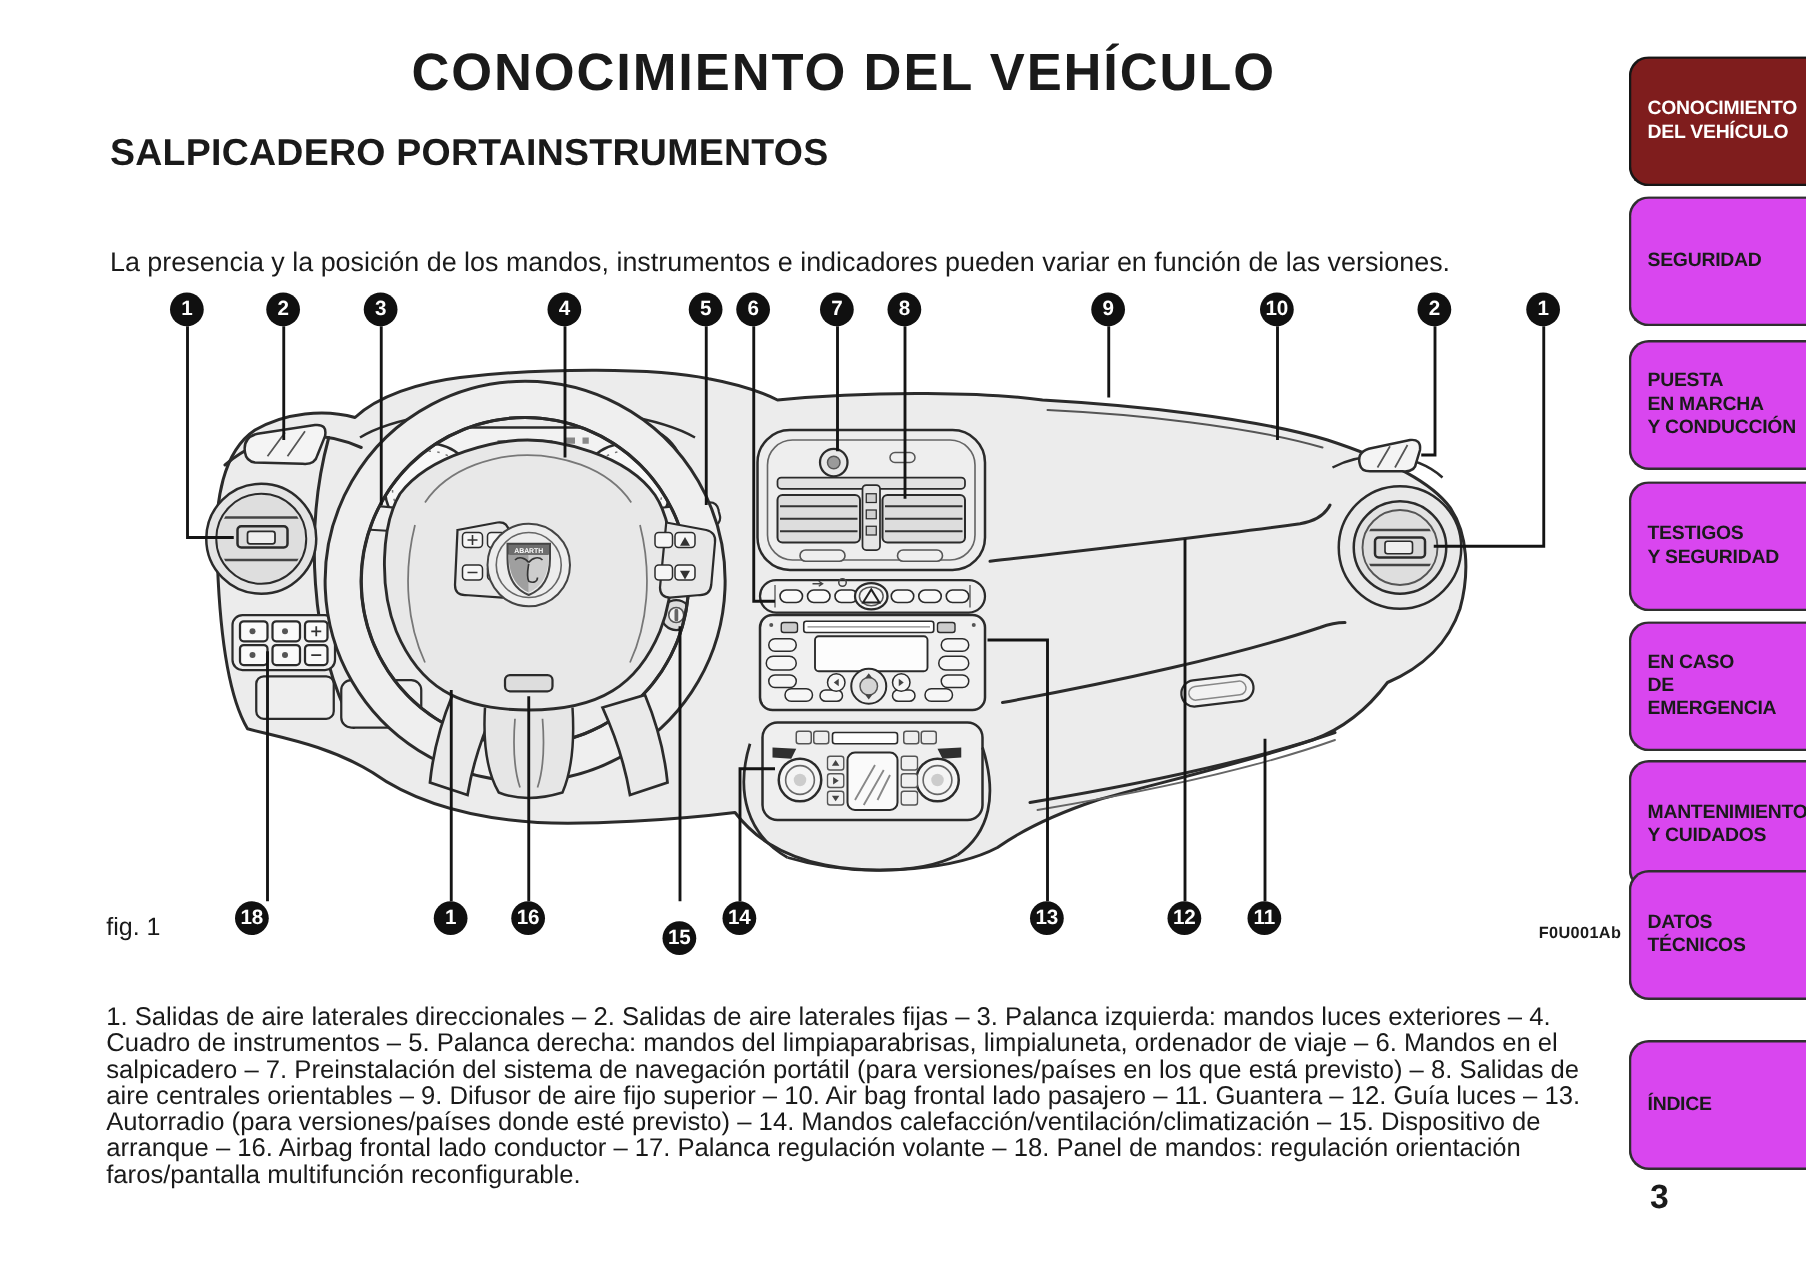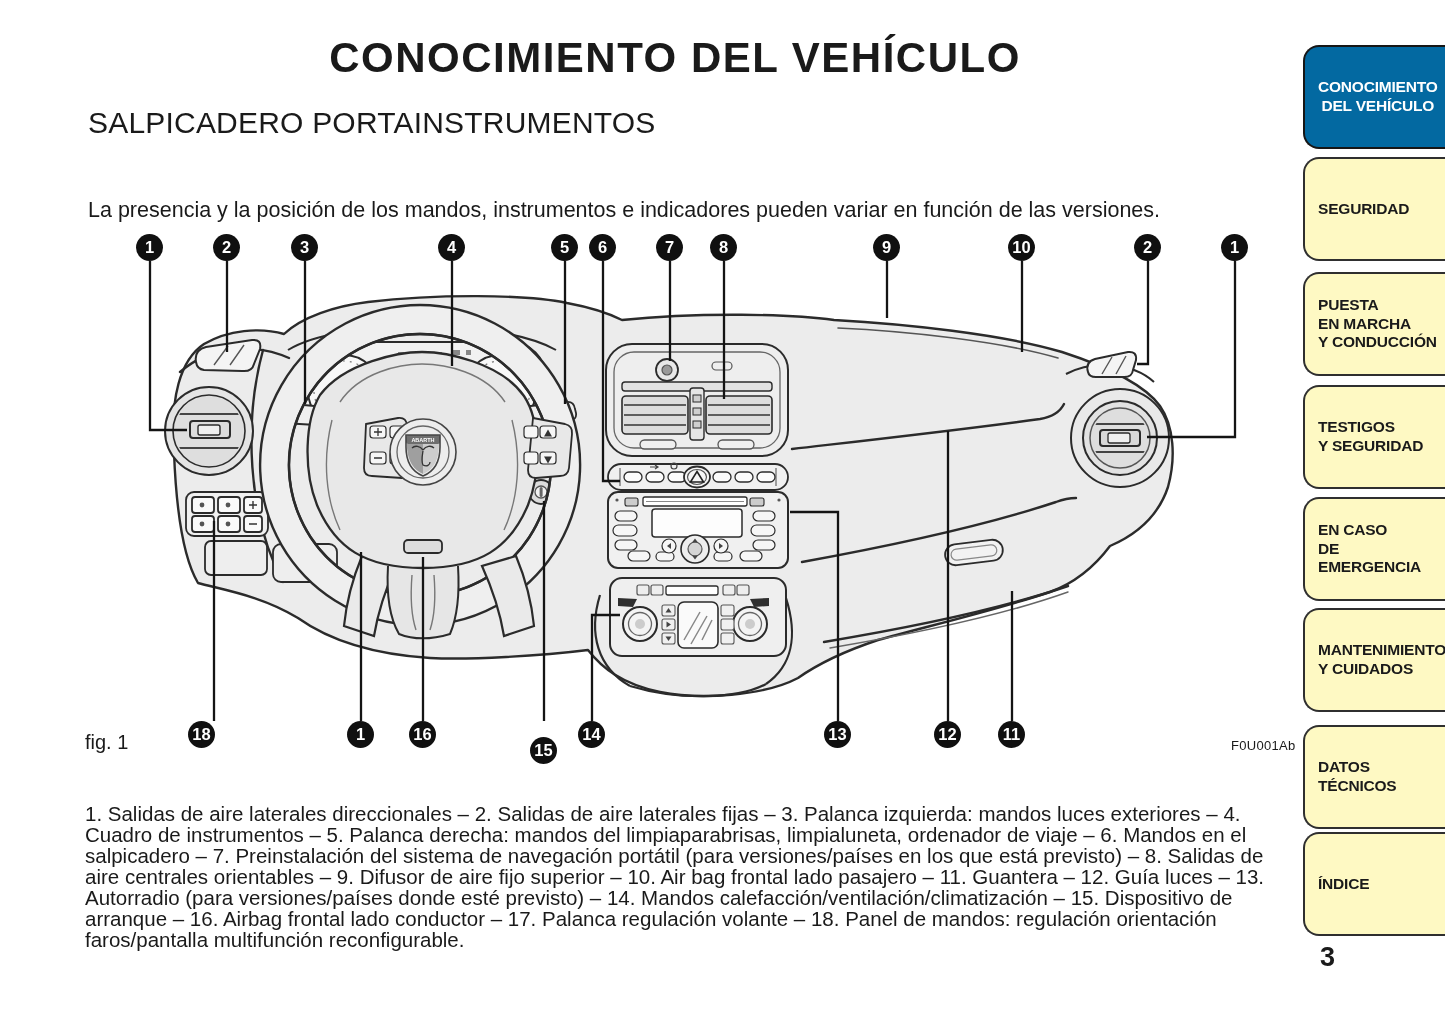--- a/index.html
+++ b/index.html
@@ -1,34 +1,34 @@
 <!DOCTYPE html>
 <html><head>
 <meta charset="utf-8">
 <style>
   html,body{margin:0;padding:0;background:#fff;}
   body{width:1445px;height:1019px;position:relative;overflow:hidden;
        font-family:"Liberation Sans",sans-serif;color:#1a1a1a;}
   .abs{position:absolute;}
   .page-title{left:60px;top:34px;width:1230px;text-align:center;margin:0;
     font-size:42px;font-weight:bold;letter-spacing:1.5px;}
-  .section-heading{left:88px;top:106px;margin:0;font-size:30px;font-weight:normal;letter-spacing:.2px;}
+  .section-heading{left:88px;top:106px;margin:0;font-size:30px;font-weight:bold;letter-spacing:.2px;}
   .intro{left:88px;top:176px;width:1200px;font-size:21.5px;}
   .legend{left:85px;top:782px;width:1205px;font-size:20.5px;line-height:21px;}
   .figcap{left:85px;top:731px;font-size:20px;}
-  .figcode{left:1231px;top:738px;font-size:13px;font-weight:normal;letter-spacing:.3px;}
+  .figcode{left:1231px;top:738px;font-size:13px;font-weight:bold;letter-spacing:.3px;}
   .pagenum{left:1320px;top:942px;font-size:27px;font-weight:bold;}
   .callout{position:absolute;width:27px;height:27px;border-radius:50%;background:#101010;
     color:#fff;font-weight:bold;font-size:16.5px;display:flex;align-items:center;
     justify-content:center;line-height:1;z-index:5;}
-  .tab{position:absolute;left:1303px;width:142px;height:104px;background:#fef9c3;
+  .tab{position:absolute;left:1303px;width:142px;height:104px;background:#d946ef;
     border:2px solid #2f2f2f;border-right:none;border-radius:16px 0 0 16px;
     box-sizing:border-box;display:flex;align-items:center;padding-left:13px;
     font-weight:bold;font-size:15.5px;line-height:1.22;white-space:pre-line;letter-spacing:-.2px;}
-  .tab.active{background:#0369a1;border-color:#161616;color:#fff;text-align:center;}
+  .tab.active{background:#7f1d1d;border-color:#161616;color:#fff;}
   svg{position:absolute;left:0;top:0;}
 </style>
 </head>
 <body>
 
 <h1 class="abs page-title">CONOCIMIENTO DEL VEHÍCULO</h1>
 <h2 class="abs section-heading">SALPICADERO PORTAINSTRUMENTOS</h2>
 <p class="abs intro">La presencia y la posición de los mandos, instrumentos e indicadores pueden variar en función de las versiones.</p>
 
 <svg width="1445" height="1019" viewBox="0 0 1445 1019">
@@ -355,16 +355,16 @@
 <div class="tab" style="top:157px"><span>SEGURIDAD</span></div>
 <div class="tab" style="top:272px"><span>PUESTA
 EN MARCHA
 Y CONDUCCIÓN</span></div>
 <div class="tab" style="top:385px"><span>TESTIGOS
 Y SEGURIDAD</span></div>
 <div class="tab" style="top:497px"><span>EN CASO
 DE EMERGENCIA</span></div>
 <div class="tab" style="top:608px"><span>MANTENIMIENTO
 Y CUIDADOS</span></div>
-<div class="tab" style="top:725px"><span>DATOS TÉCNICOS</span></div>
+<div class="tab" style="top:696px"><span>DATOS TÉCNICOS</span></div>
 <div class="tab" style="top:832px"><span>ÍNDICE</span></div>
 
 <div class="abs pagenum">3</div>
 
 </body></html>

